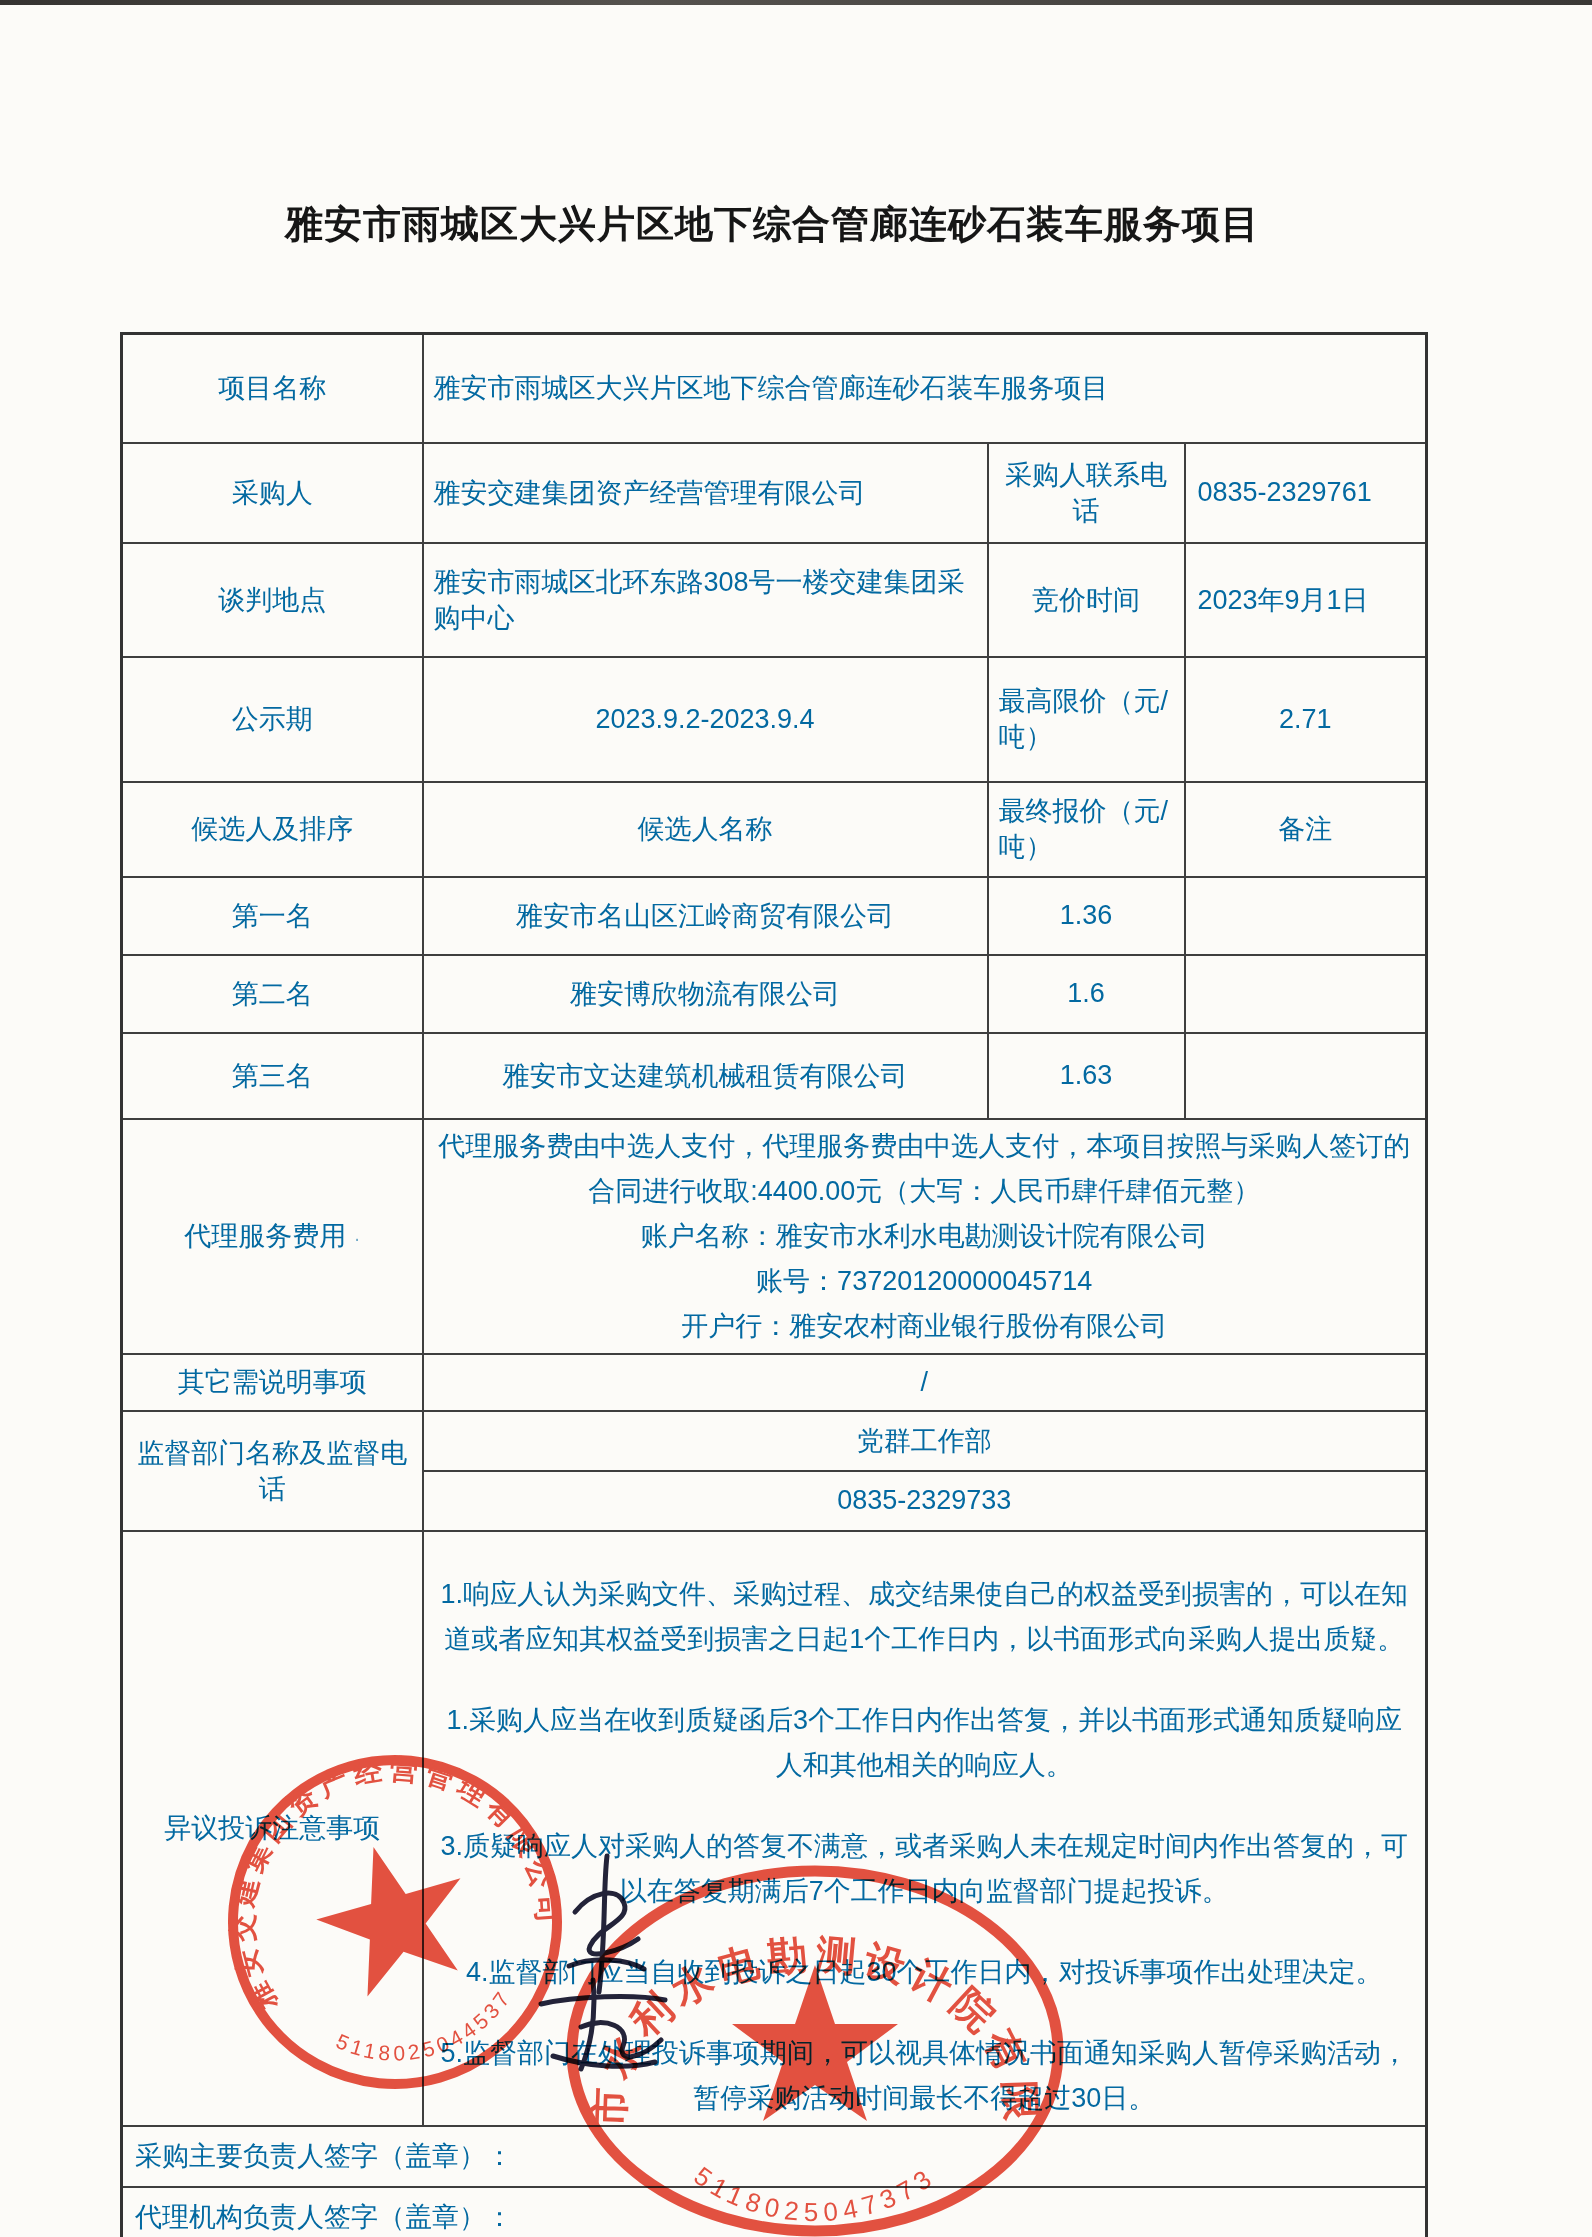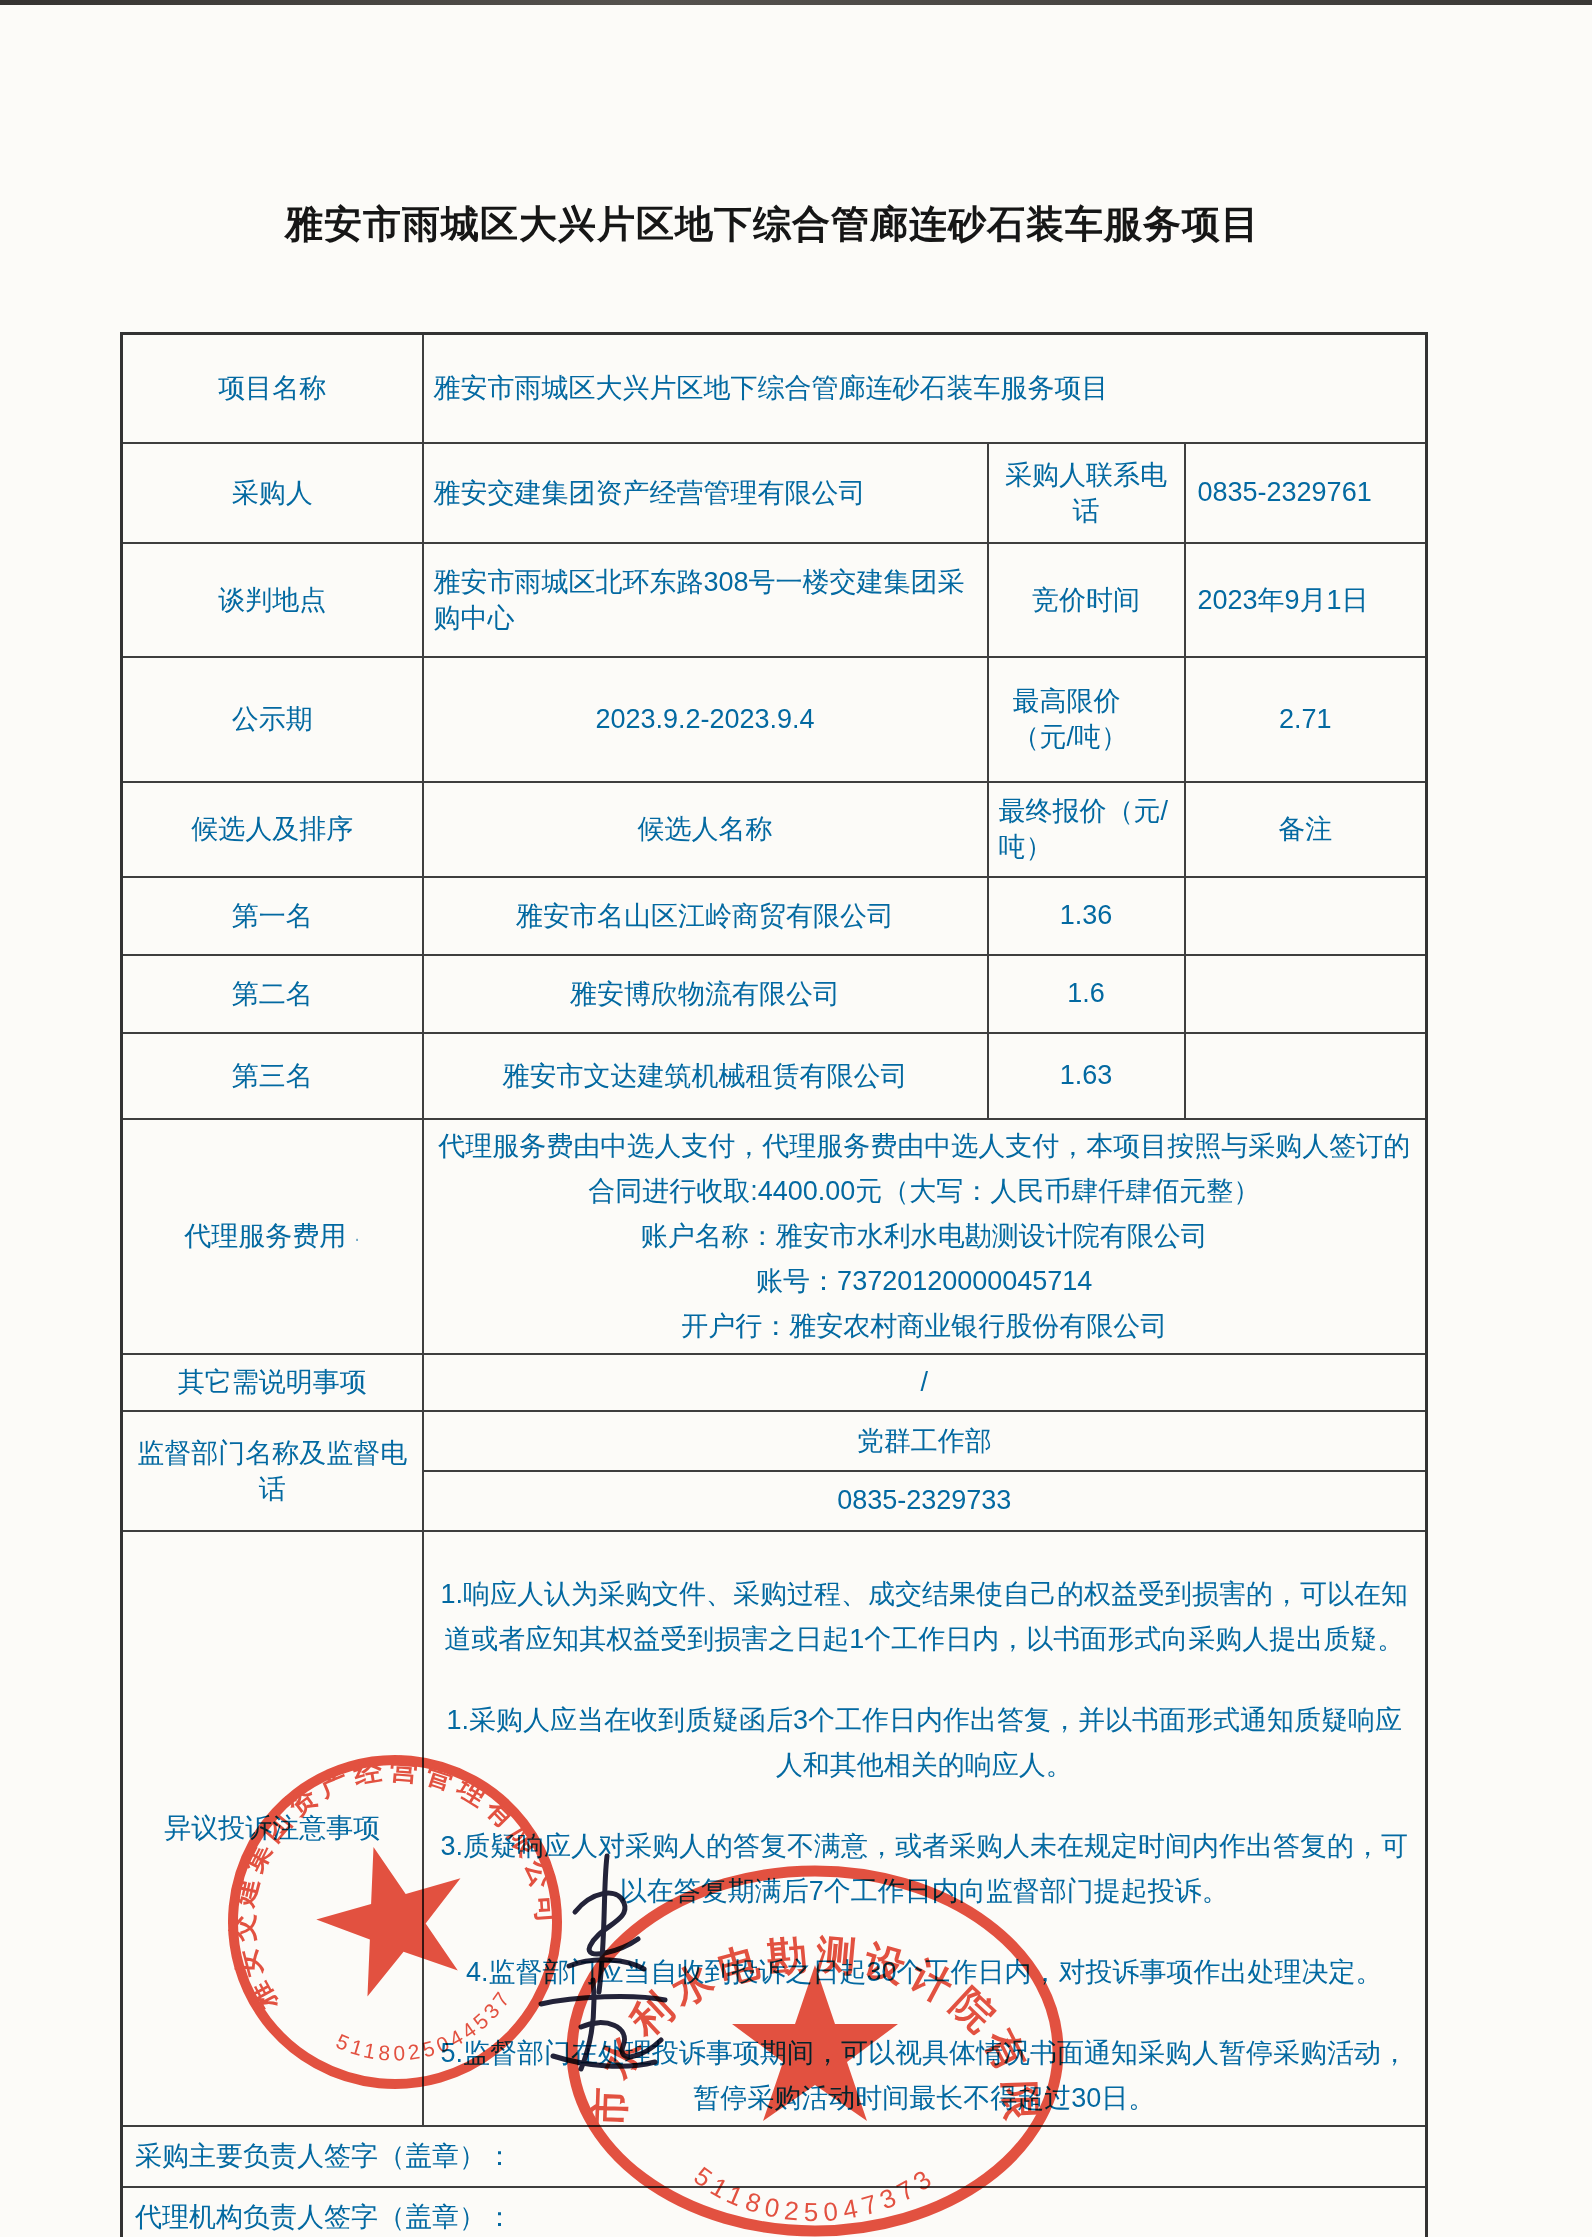--- a/index.html
+++ b/index.html
@@ -62,21 +62,21 @@
       </tr>
       <tr style="height:114px">
         <td class="lbl">谈判地点</td>
         <td class="val-left">雅安市雨城区北环东路308号一楼交建集团采购中心</td>
         <td class="lbl">竞价时间</td>
         <td class="val-left" style="padding-left:12px">2023年9月1日</td>
       </tr>
       <tr style="height:125px">
         <td class="lbl">公示期</td>
         <td class="val-center">2023.9.2-2023.9.4</td>
-        <td class="val-left" style="padding-left:24px">最高限价（元/吨）</td>
+        <td class="val-left" style="padding-left:10px">最高限价（元/吨）</td>
         <td class="val-center">2.71</td>
       </tr>
       <tr style="height:95px">
         <td class="lbl">候选人及排序</td>
         <td class="val-center">候选人名称</td>
         <td class="val-left" style="padding-left:10px">最终报价（元/吨）</td>
         <td class="val-center">备注</td>
       </tr>
       <tr style="height:78px">
         <td class="lbl">第一名</td>

